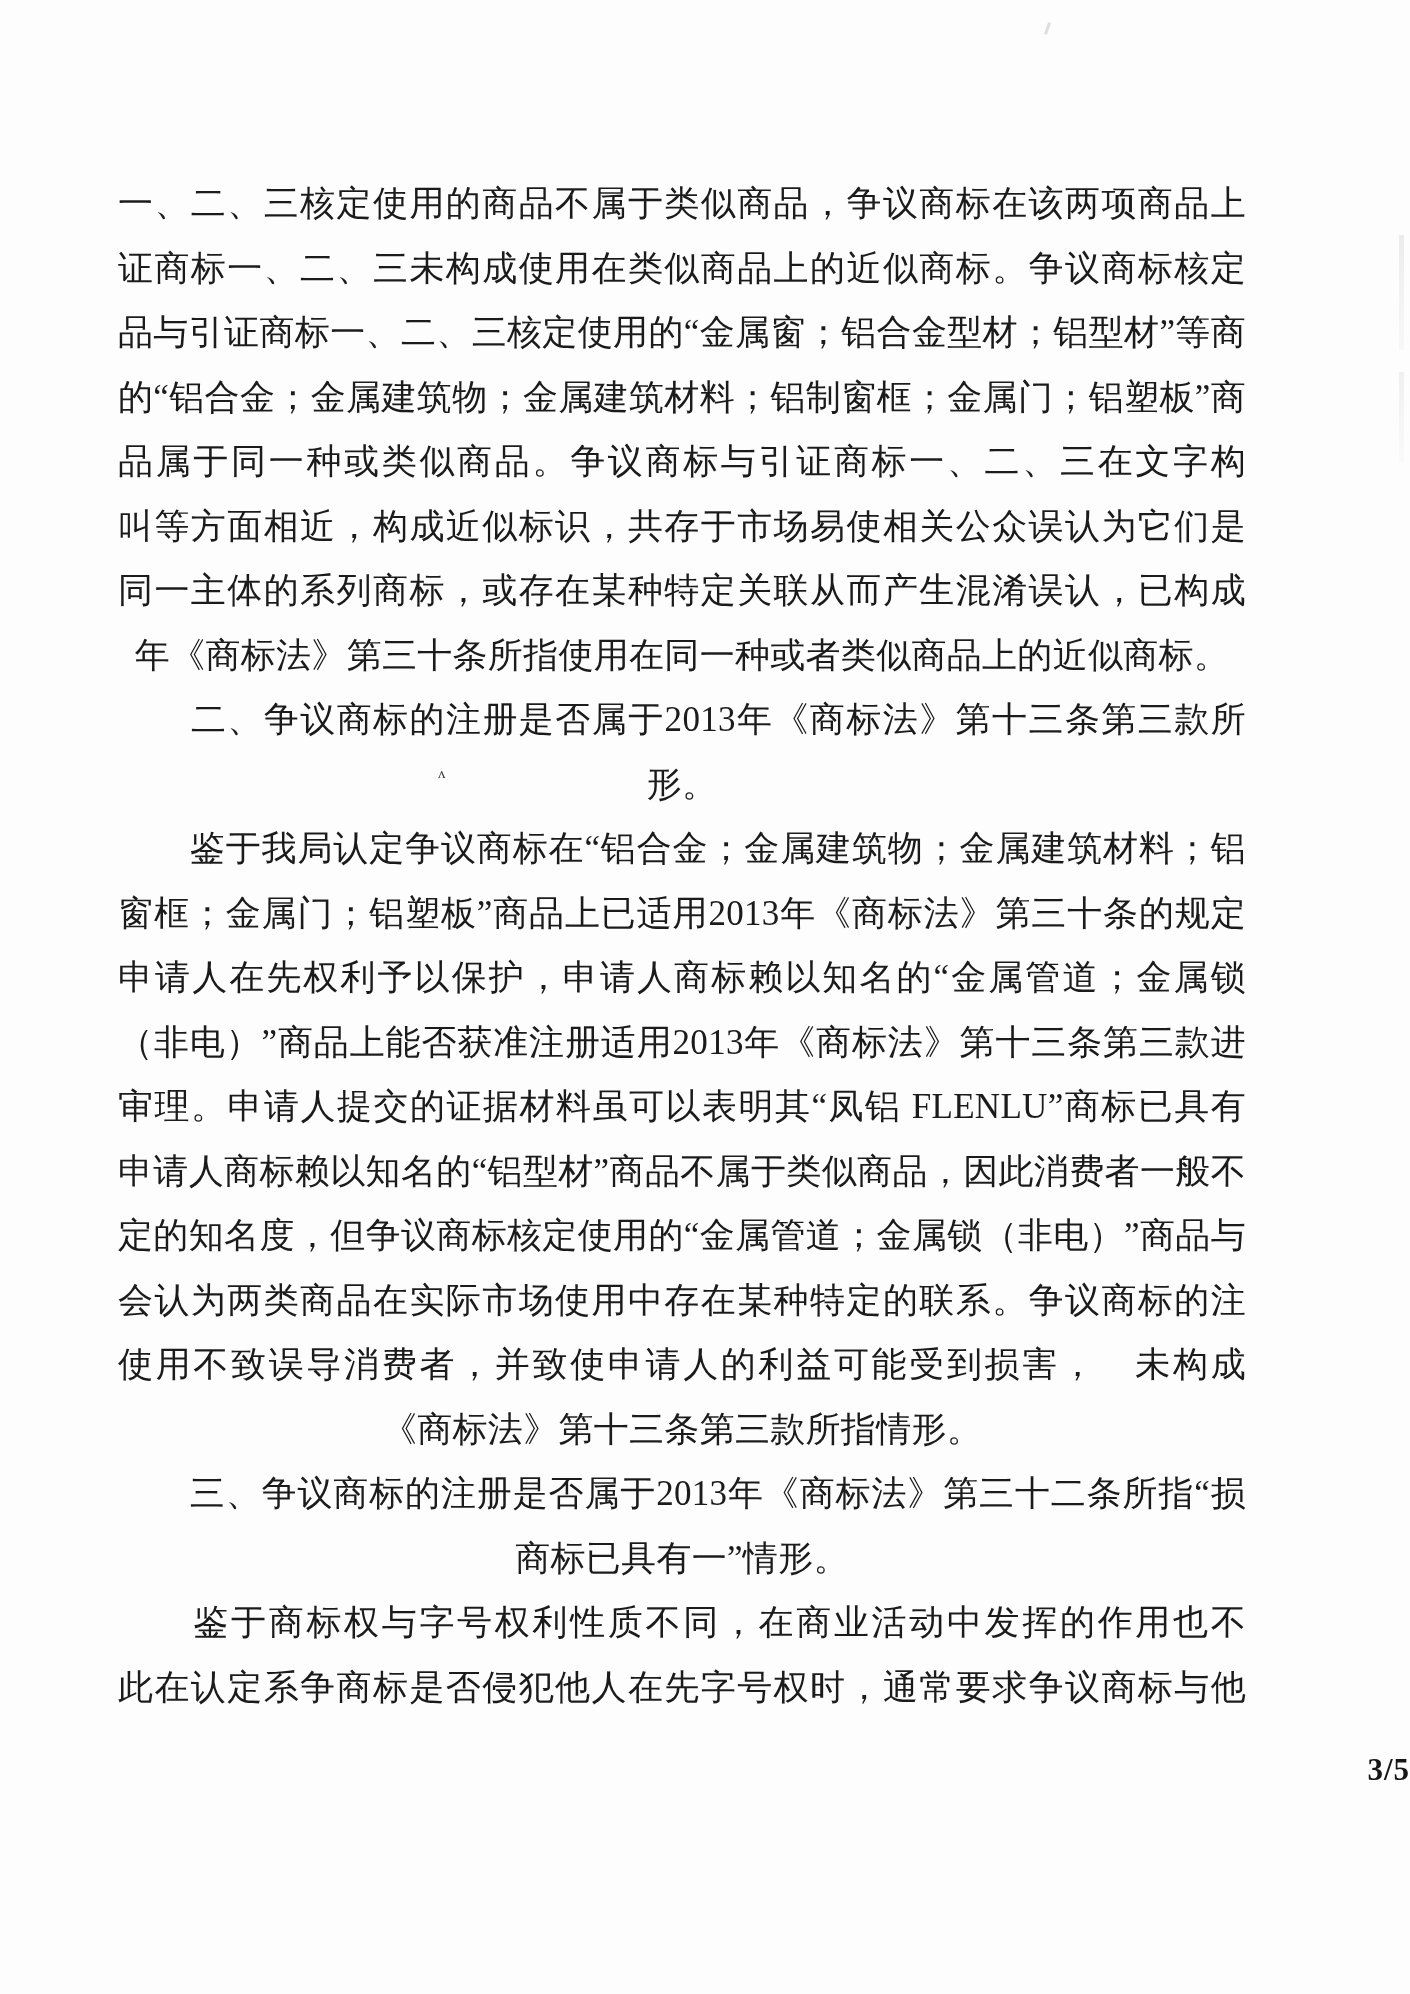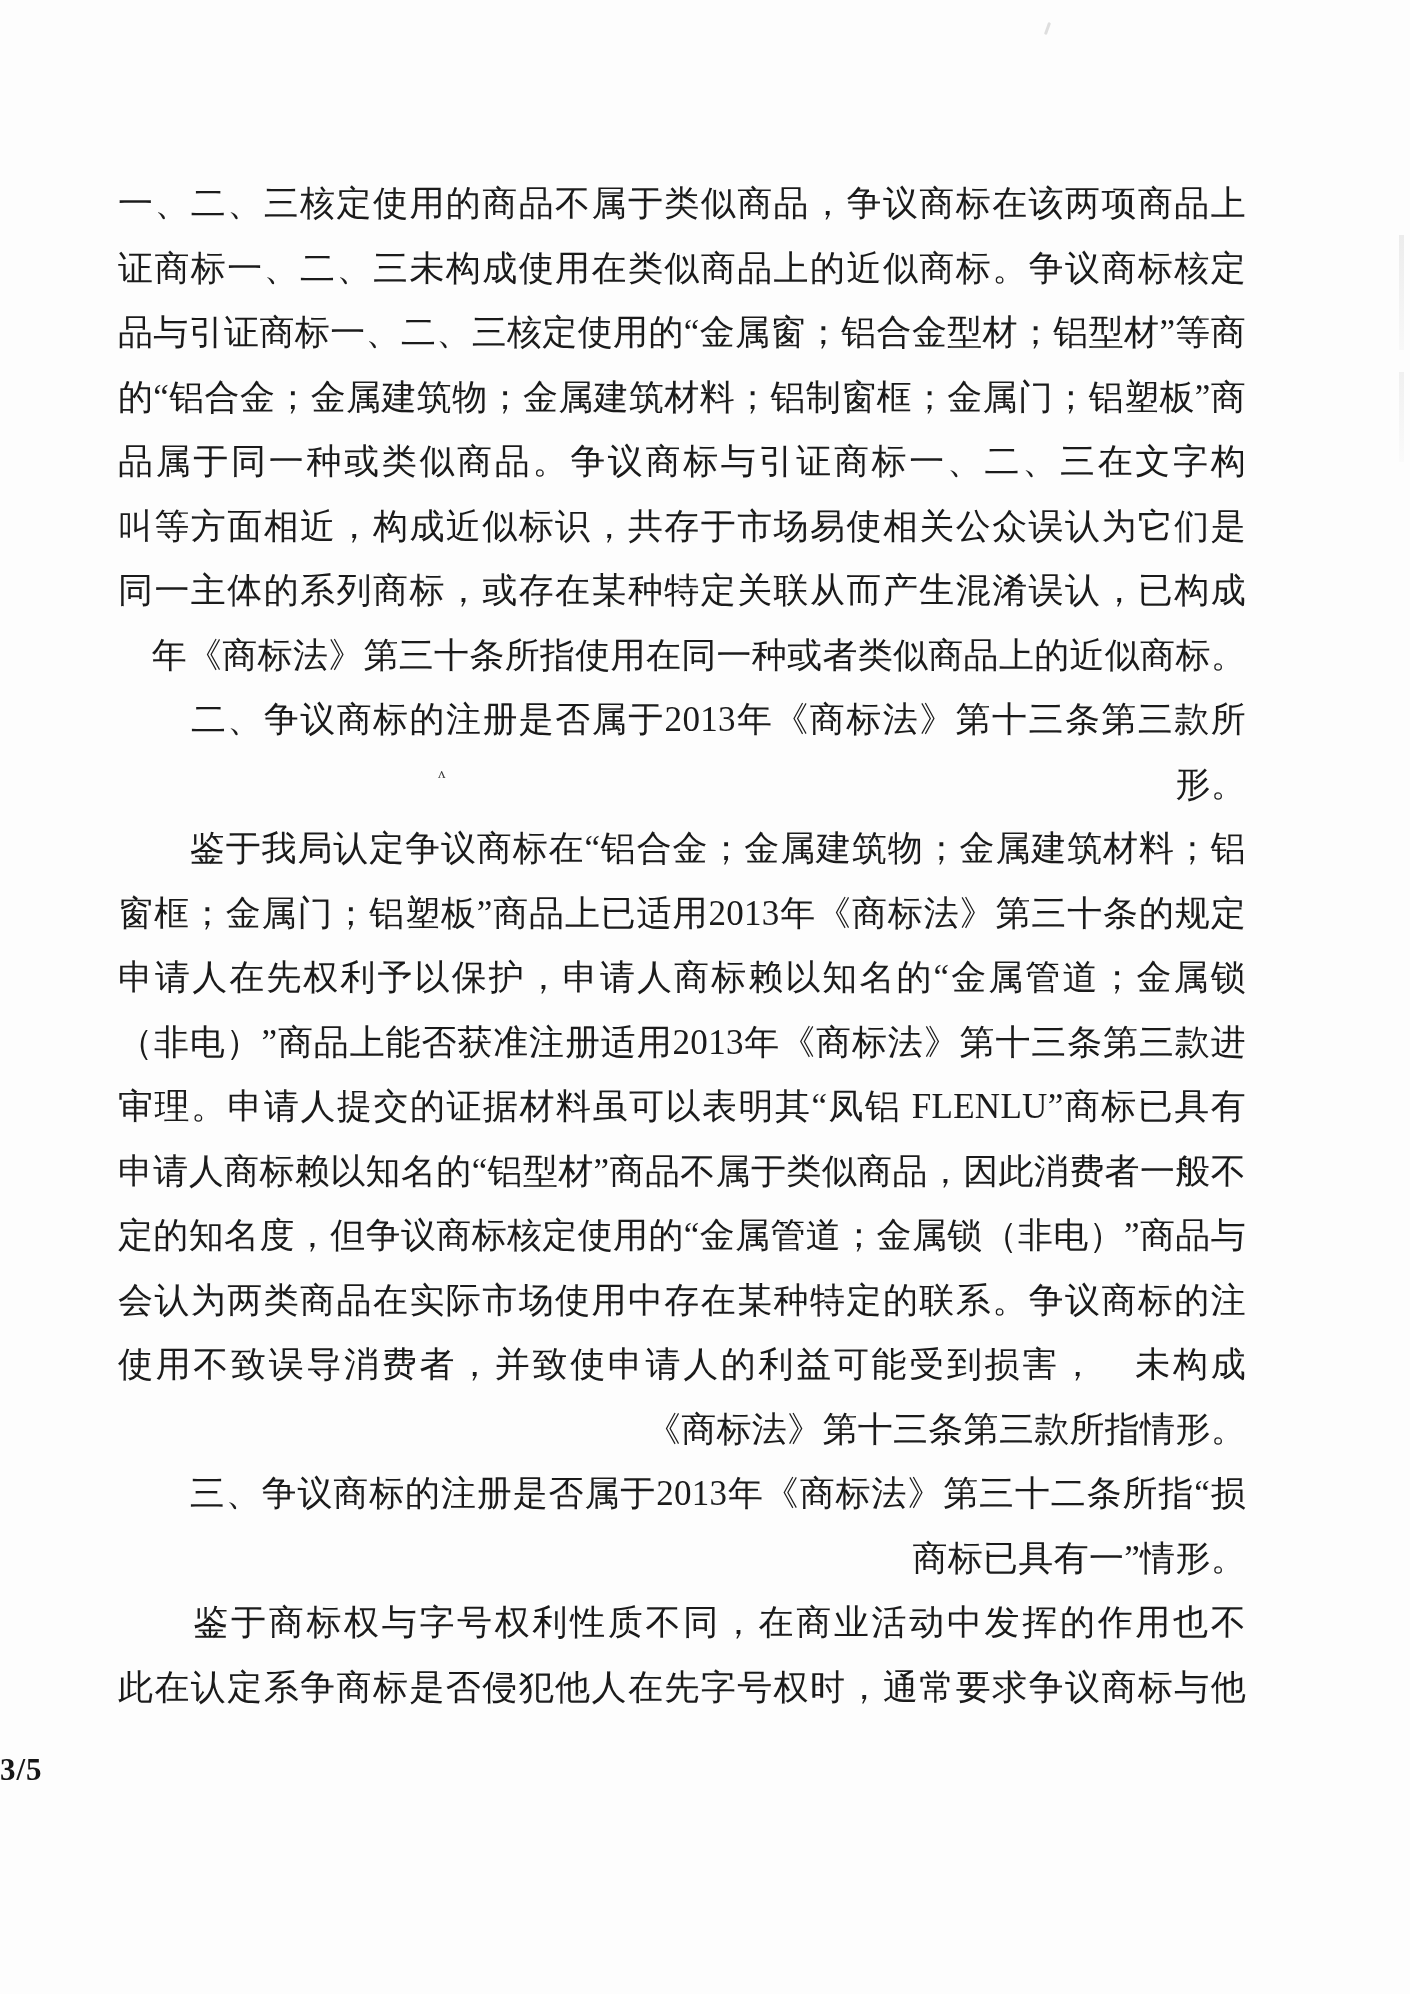--- a/index.html
+++ b/index.html
@@ -22,34 +22,34 @@
     position: absolute;
     left: 118px;
     top: 172px;
     width: 1128px;
     color: #1b1b1b;
     font-size: 35px;
   }
   .doc-line {
     height: 64.5px;
     line-height: 64.5px;
-    text-align: right;
+    text-align: center;
     overflow: hidden;
     letter-spacing: 0.3px;
   }
   .doc-line.just {
     text-align: justify;
     text-align-last: justify;
   }
   .page-number {
     position: absolute;
     top: 1752px;
     left: 0;
     width: 100%;
-    text-align: left;
+    text-align: right;
     font-size: 31px;
     font-weight: bold;
     letter-spacing: 1px;
     color: #161616;
   }
   
   .artifact-caret {
     position: absolute;
     left: 438px;
     top: 765px;

